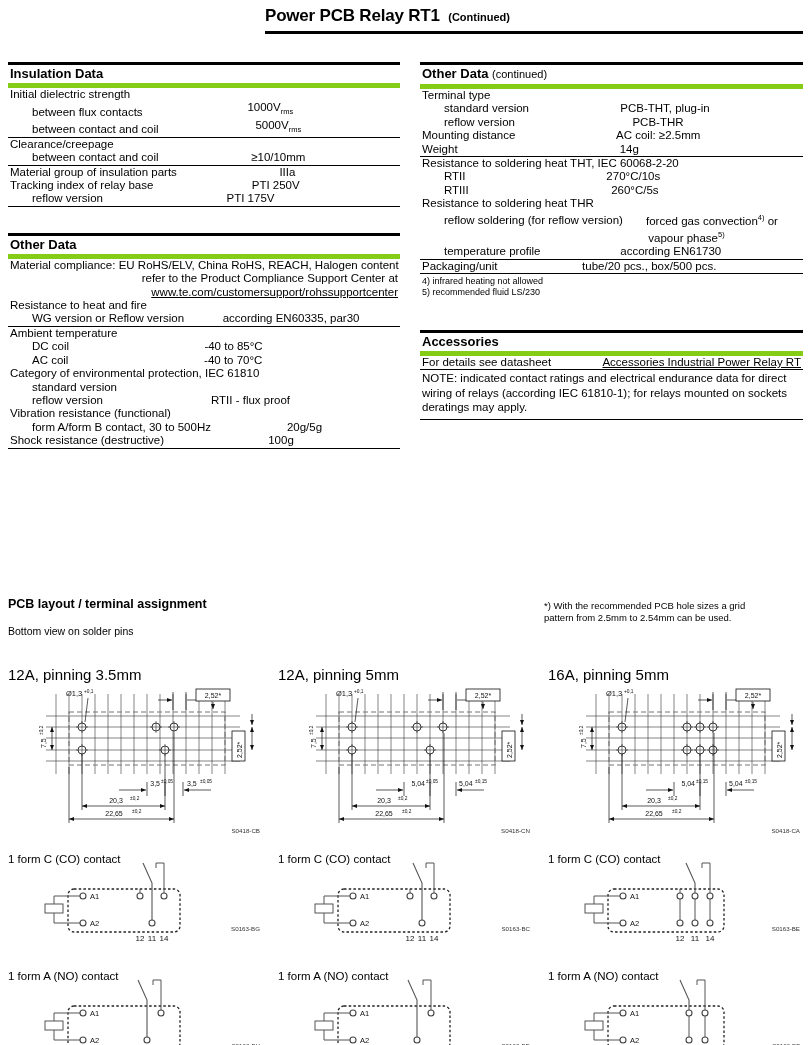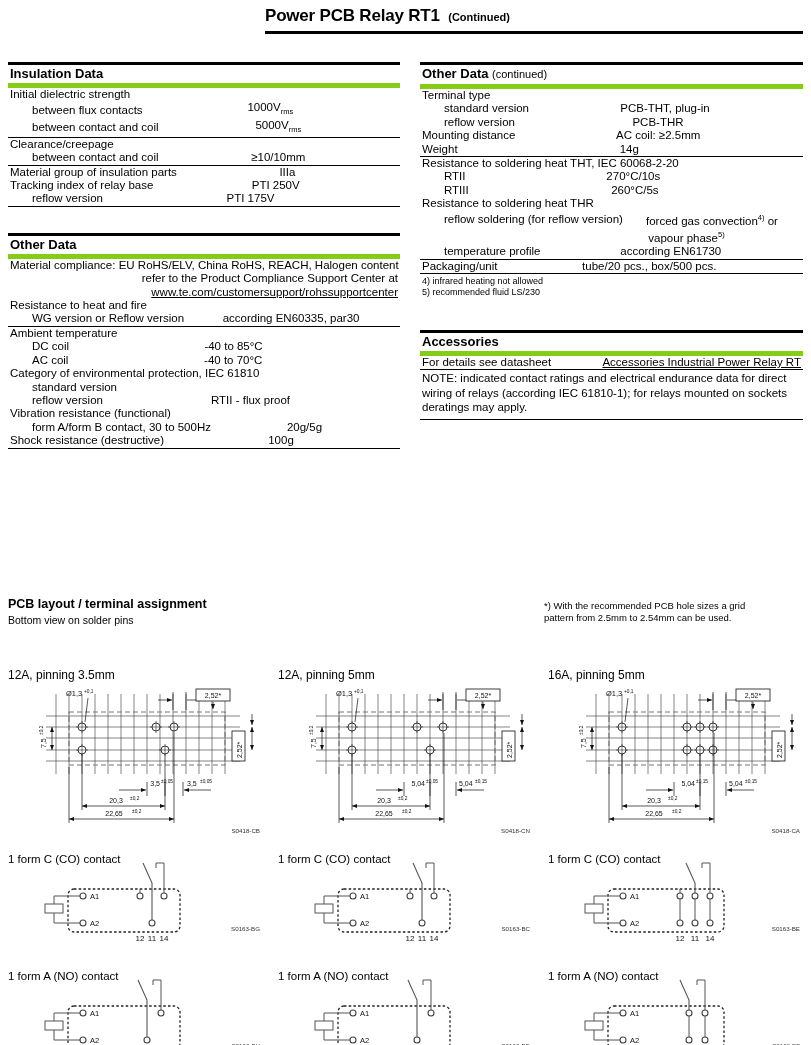--- a/index.html
+++ b/index.html
@@ -9,42 +9,42 @@
   .hdr-title{font-size:17px;font-weight:bold;letter-spacing:-0.2px}
   .hdr-sub{font-size:11px;font-weight:bold;margin-left:4px}
   .hdr-rule{position:absolute;left:265px;top:31px;width:538px;height:3px;background:#000}
   .col{position:absolute;top:62px}
   #col-left{left:8px;width:392px}
   #col-right{left:420px;width:383px}
   .sec{margin:0}
   .sec-h{border-top:3px solid #000;border-bottom:5px solid #84cc16;font-size:13px;font-weight:bold;
          padding:1px 2px 2px;line-height:15px}
   .sec-h .cont{font-weight:normal;font-size:11px}
-  .row{display:flex;align-items:center;font-size:11.5px;line-height:13.4px;padding:0 2px}
+  .row{display:flex;align-items:flex-end;font-size:11.5px;line-height:13.4px;padding:0 2px}
   .lbl{white-space:nowrap}
   .ind{padding-left:22px}
   .val{flex:1;text-align:center;white-space:nowrap}
   .rule{border-bottom:1px solid #000}
   .r-line{font-size:11.5px;line-height:13.4px;text-align:right;padding:0 2px}
   .lnk{color:#000;text-decoration:underline;cursor:pointer}
   sub.sb{font-size:7.5px}
   sup.sp{font-size:7.5px}
   .wide-lbl{width:150px}
   .fnote{font-size:9px;line-height:11px;padding:0 2px}
   .fnotes{padding-top:2px}
   .note-p{font-size:11.5px;line-height:14.5px;padding:1px 2px 4px;border-bottom:1px solid #000}
   #other-left{margin-top:26px}
   #accessories{margin-top:32px}
   .pcb-head{position:absolute;left:8px;top:597px}
   .pcb-title{font-size:12.5px;font-weight:bold}
-  .pcb-sub{font-size:10.5px;margin-top:3px}
+  .pcb-sub{font-size:10.5px;margin-top:14px}
   .pcb-note{position:absolute;left:544px;top:600px;width:280px;font-size:9.5px;line-height:12px}
   .dcol{position:absolute;top:668px;width:262px}
   #dcol-1{left:8px}#dcol-2{left:278px}#dcol-3{left:548px}
-  .dcol-h{font-size:12px;line-height:14px;height:18px}
+  .dcol-h{font-size:15px;line-height:14px;height:18px}
   svg{display:block}
   .sch-h{font-size:11.5px;line-height:14px;margin-top:18px;position:relative;z-index:2;background:transparent}
   .sch{margin-top:-15px}
   svg text{fill:#111;font-family:"Liberation Sans",sans-serif}
   .t7{font-size:7px}.t75{font-size:7.5px}.t48{font-size:4.8px}.t8{font-size:8px}
   .t6{font-size:6.2px;fill:#333}.ta{font-size:7.5px}
   .grid{stroke:#333;stroke-width:0.6}
   .dim{stroke:#111;stroke-width:0.7;fill:none}
   .dimbox{fill:#fff;stroke:#111;stroke-width:0.8}
   .hole{fill:#fff;stroke:#222;stroke-width:0.9}

